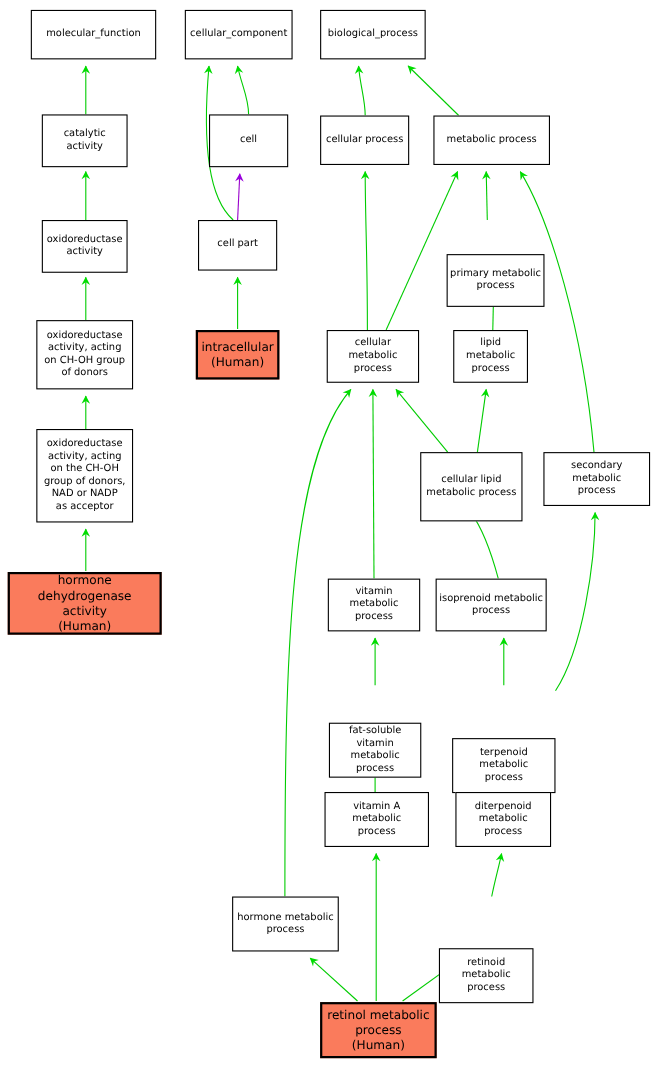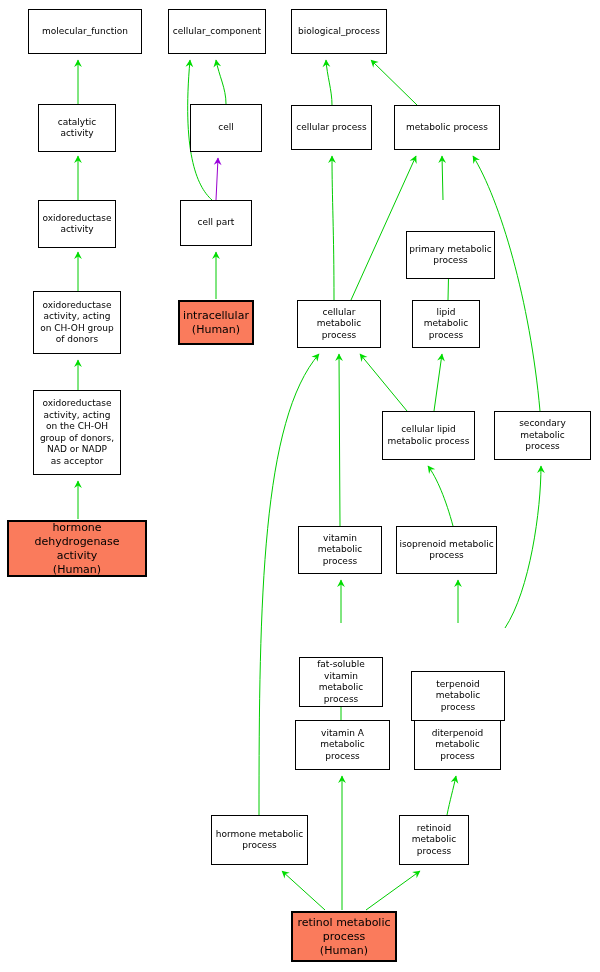--- a/index.html
+++ b/index.html
@@ -136,21 +136,21 @@
 process</span>
       </div>
       <div class="node" style="left: 33px; top: 390px; width: 88px; height: 85px;">
         <span class="lbl">oxidoreductase
 activity, acting
 on the CH-OH
 group of donors,
 NAD or NADP
 as acceptor</span>
       </div>
-      <div class="node" style="left: 382px; top: 411px; width: 93px; height: 49px;">
+      <div class="node" style="left: 382px; top: 411px; width: 93px; height: 63px;">
         <span class="lbl">cellular lipid
 metabolic process</span>
       </div>
       <div class="node" style="left: 494px; top: 411px; width: 97px; height: 49px;">
         <span class="lbl">secondary metabolic
 process</span>
       </div>
       <div class="node highlight" style="left: 7px; top: 520px; width: 140px; height: 57px;">
         <span class="lbl">hormone dehydrogenase
 activity
@@ -178,21 +178,21 @@
 process</span>
       </div>
       <div class="node" style="left: 414px; top: 720px; width: 87px; height: 50px;">
         <span class="lbl">diterpenoid
 metabolic process</span>
       </div>
       <div class="node" style="left: 211px; top: 815px; width: 97px; height: 50px;">
         <span class="lbl">hormone metabolic
 process</span>
       </div>
-      <div class="node" style="left: 399px; top: 815px; width: 70px; height: 50px;">
+      <div class="node" style="left: 399px; top: 862px; width: 86px; height: 50px;">
         <span class="lbl">retinoid metabolic
 process</span>
       </div>
       <div class="node highlight" style="left: 291px; top: 911px; width: 106px; height: 51px;">
         <span class="lbl">retinol metabolic
 process
 (Human)</span>
       </div>
     </div>
 

